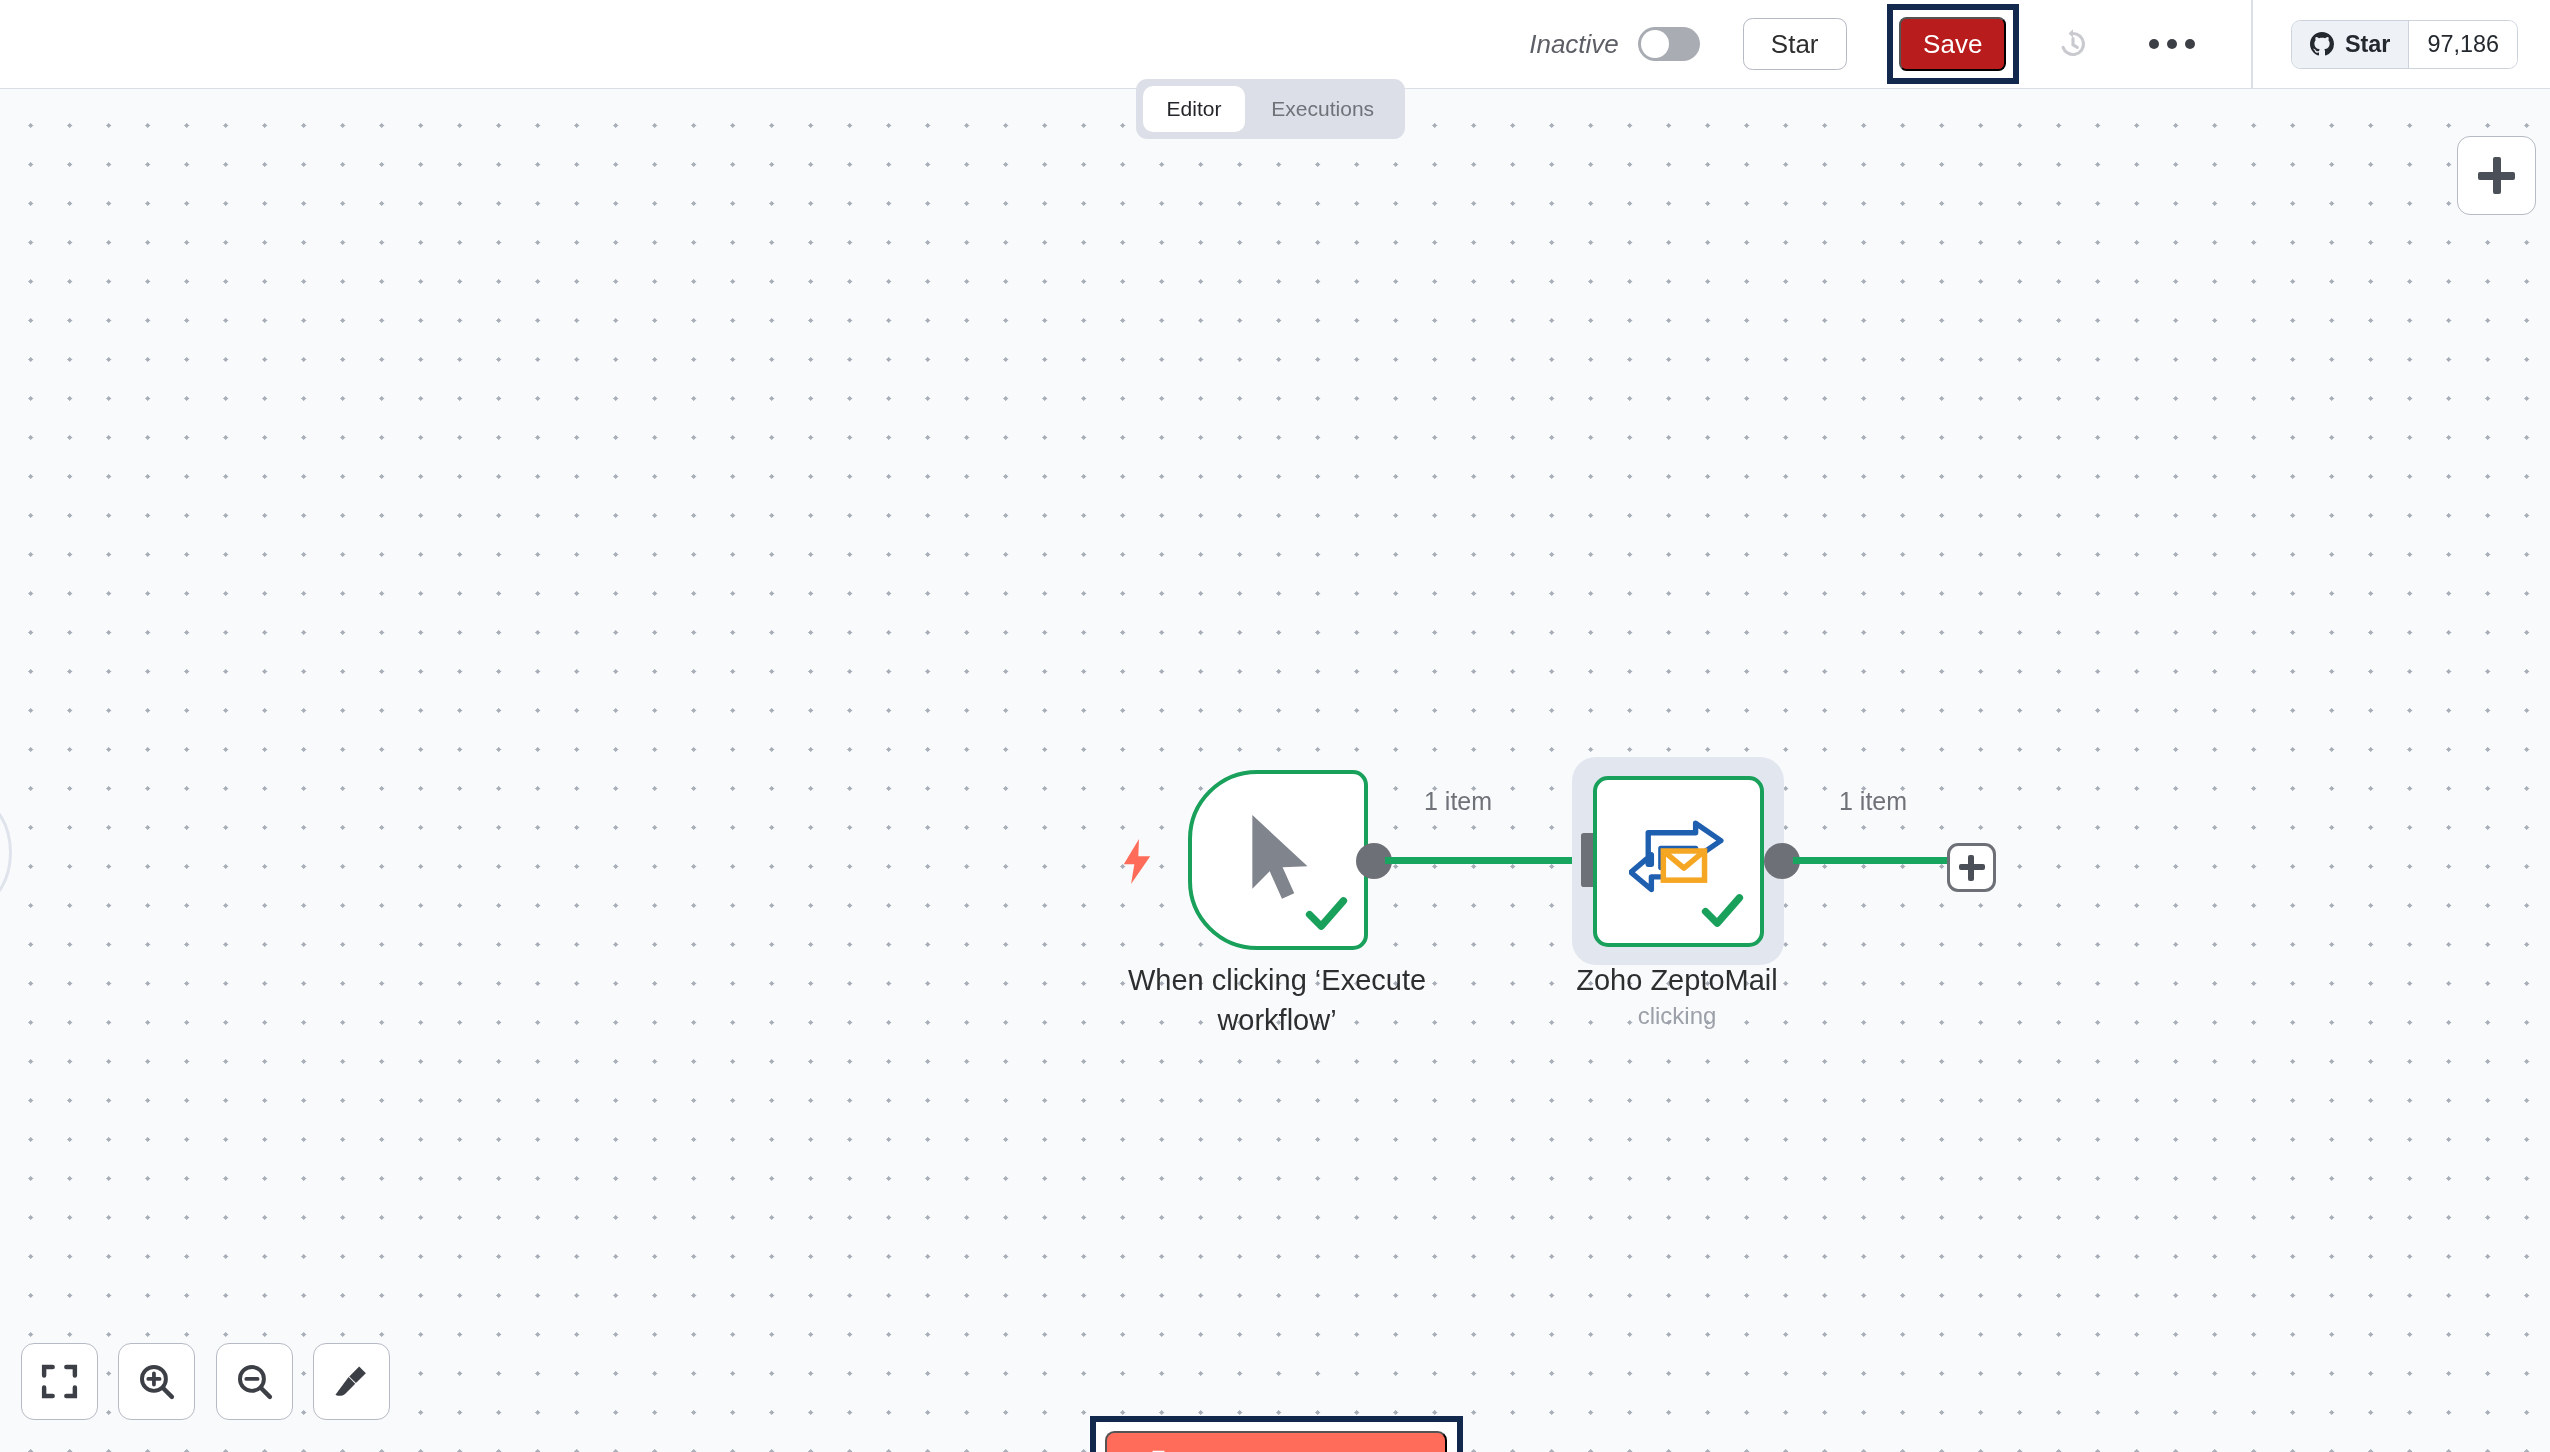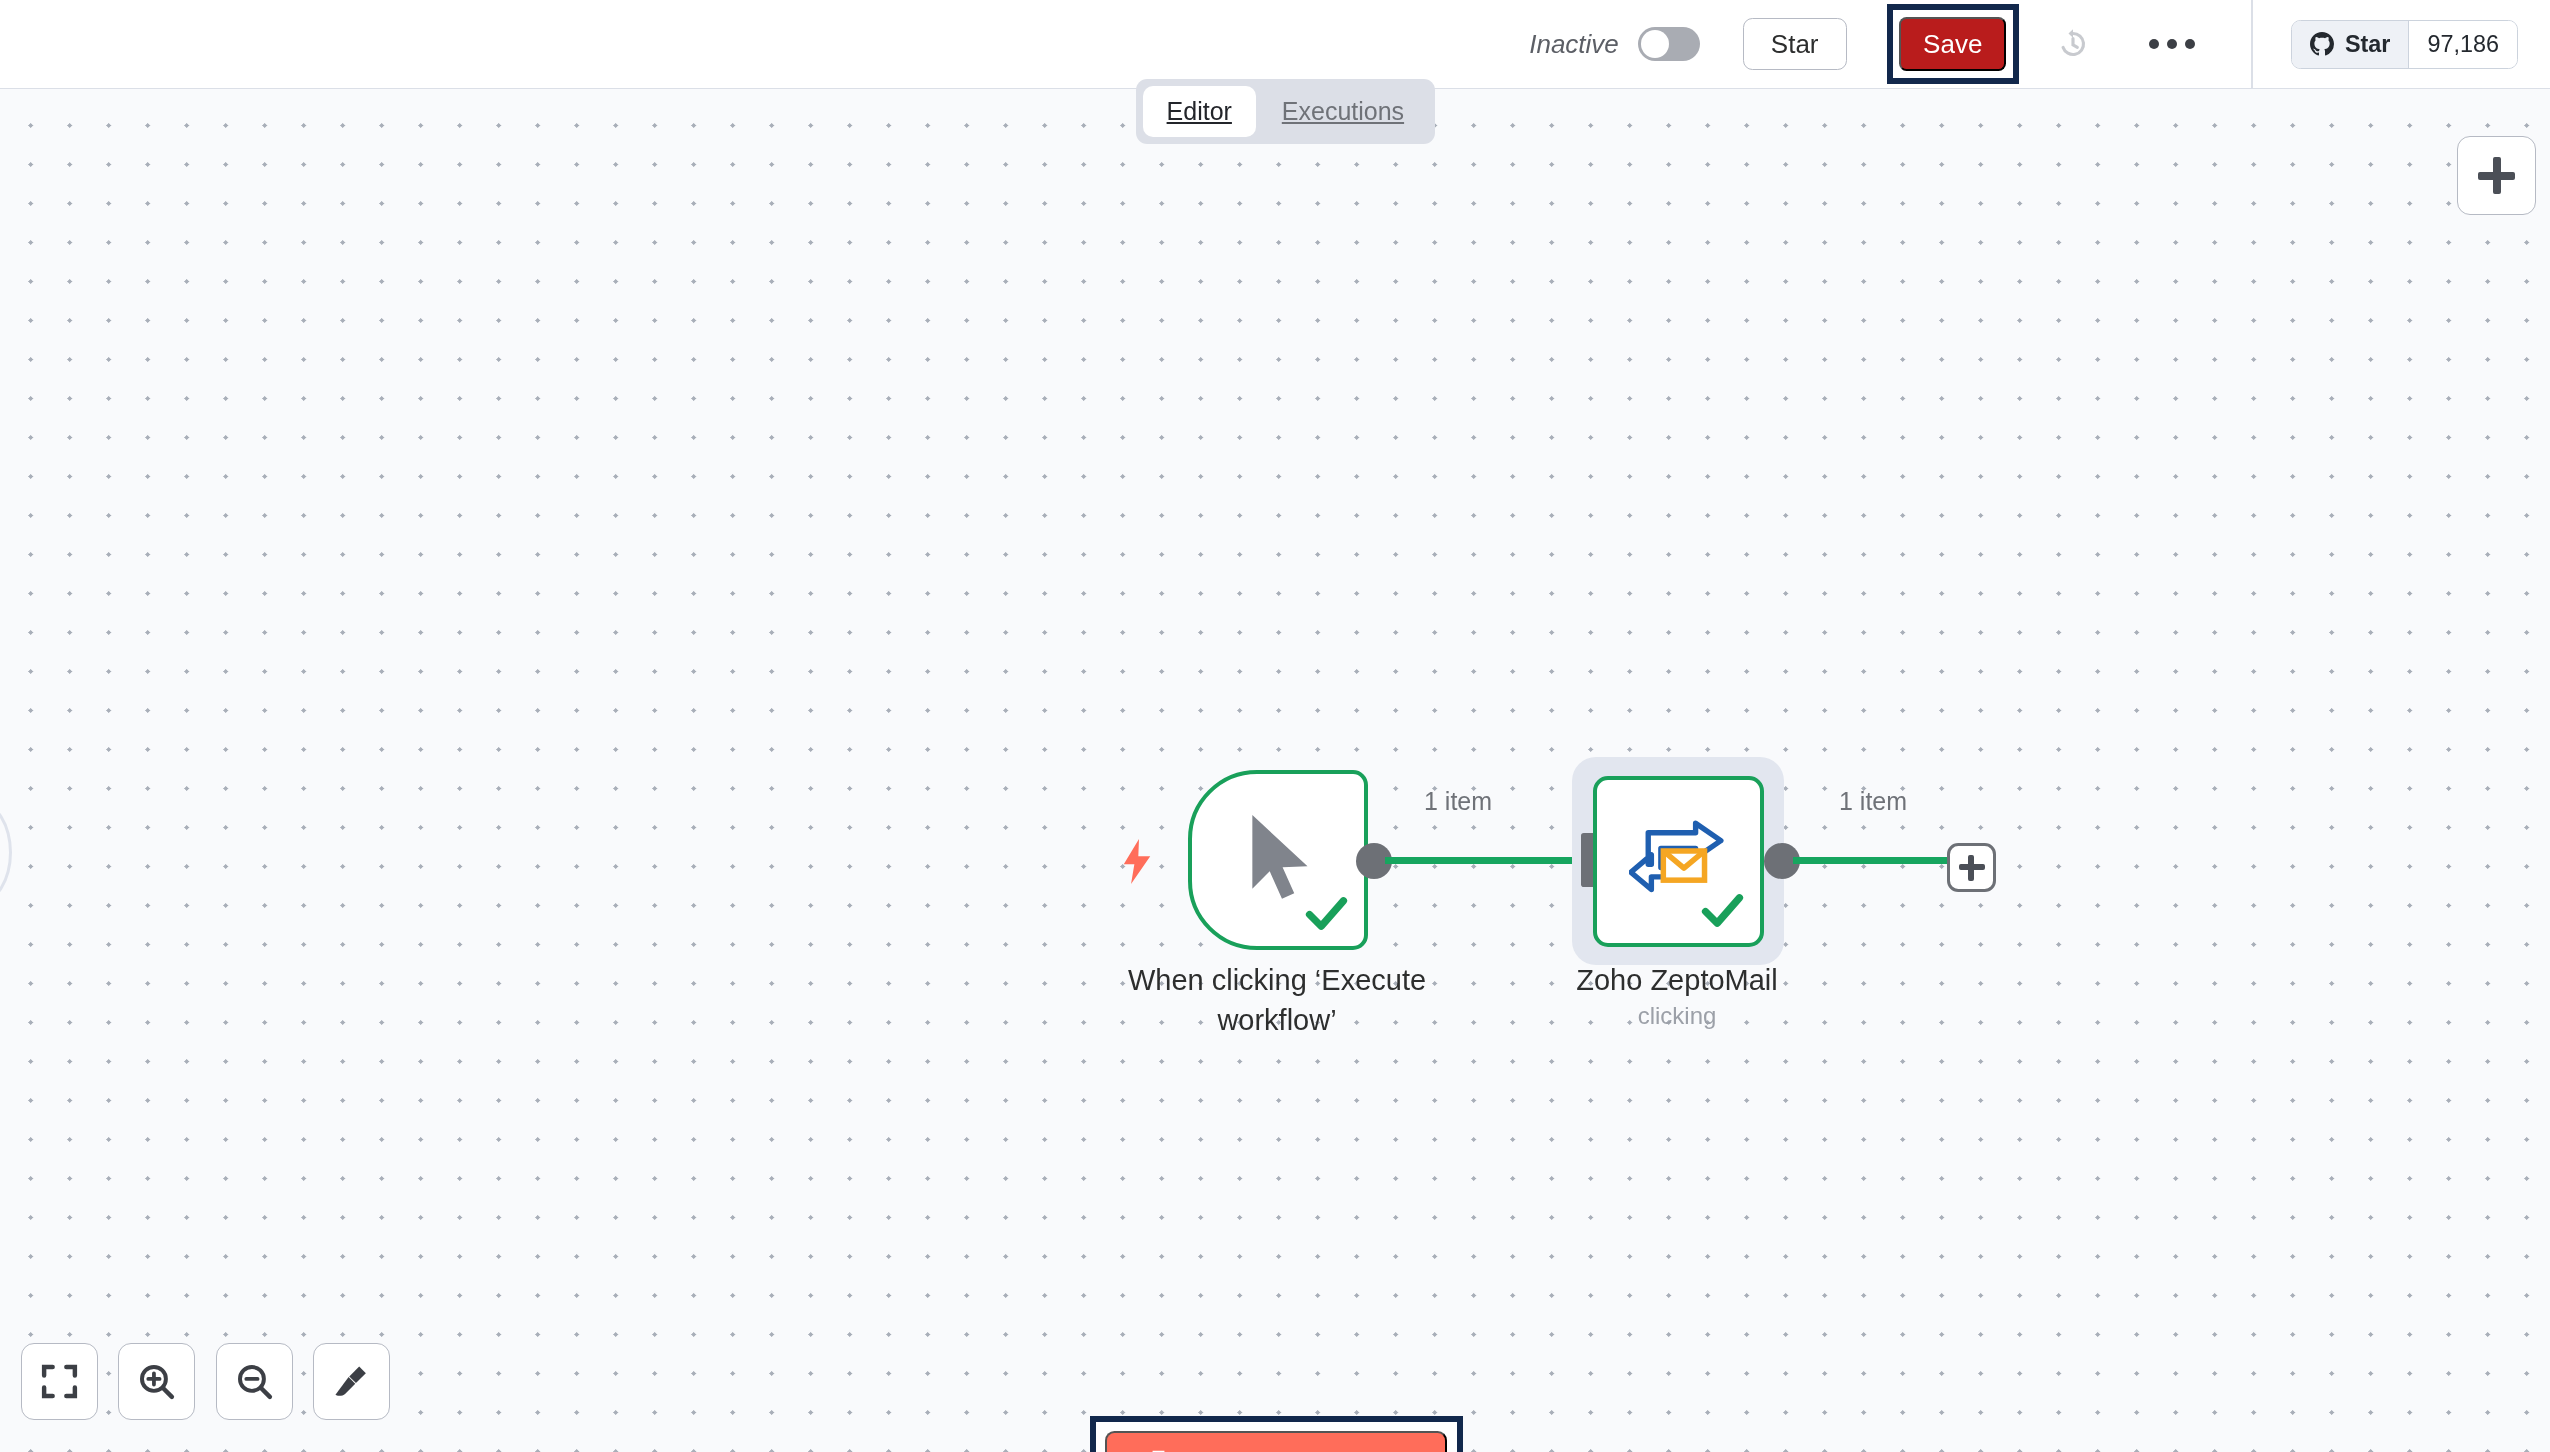--- a/index.html
+++ b/index.html
@@ -26,21 +26,21 @@
   .bc-title { font-size: 28px; color: #2d2e2e; letter-spacing: 0.1px; }
   .add-tag { font-size: 24px; color: #9b9da4; margin-left: 39px; letter-spacing: 0.2px; }
 
   
   .tabs {
     position: absolute; left: 1136px; top: 79px;
     display: flex; align-items: center;
     background: #dcdfe7; border-radius: 11.2px;
     padding: 6.6px; gap: 1.9px; z-index: 45;
   }
-  .tab { font-size: 25px; padding: 11.2px 24px; border-radius: 10px; color: #6f7278; white-space: nowrap; text-decoration: underline; }
+  .tab { font-size: 21px; padding: 11.2px 24px; border-radius: 10px; color: #6f7278; white-space: nowrap; }
   .tab.active { background: #ffffff; color: #23252a; }
 
   
   .hdr-right {
     margin-left: auto; display: flex; align-items: center;
     height: 89px; padding-right: 0;
   }
   .inactive-label { font-size: 26px; color: #5c5f66; margin-right: 19px; font-style: italic; }
   .toggle {
     width: 62px; height: 34px; border-radius: 17px; background: #a9acb3;

